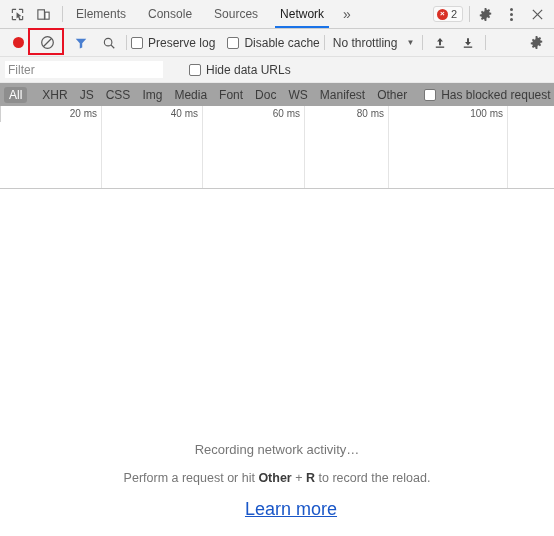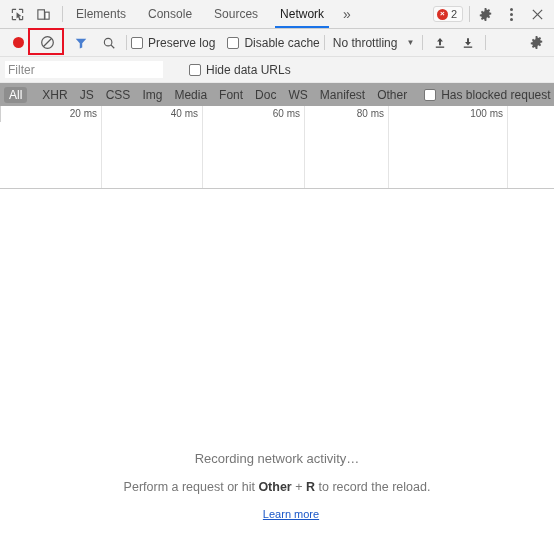--- a/index.html
+++ b/index.html
@@ -328,21 +328,21 @@
   .empty-title {
     font-size: 13px;
     color: #767676;
   }
   .empty-sub {
     font-size: 12.5px;
     color: #767676;
   }
   .empty-sub b { color: #3c3c3c; font-weight: bold; }
   .learn-more {
-    font-size: 11px;
+    font-size: 18px;
     color: #1a57c8;
     text-decoration: underline;
     cursor: pointer;
     margin-left: 28px;
   }
   svg { display: block; }
 </style>
 </head>
 <body>
 

